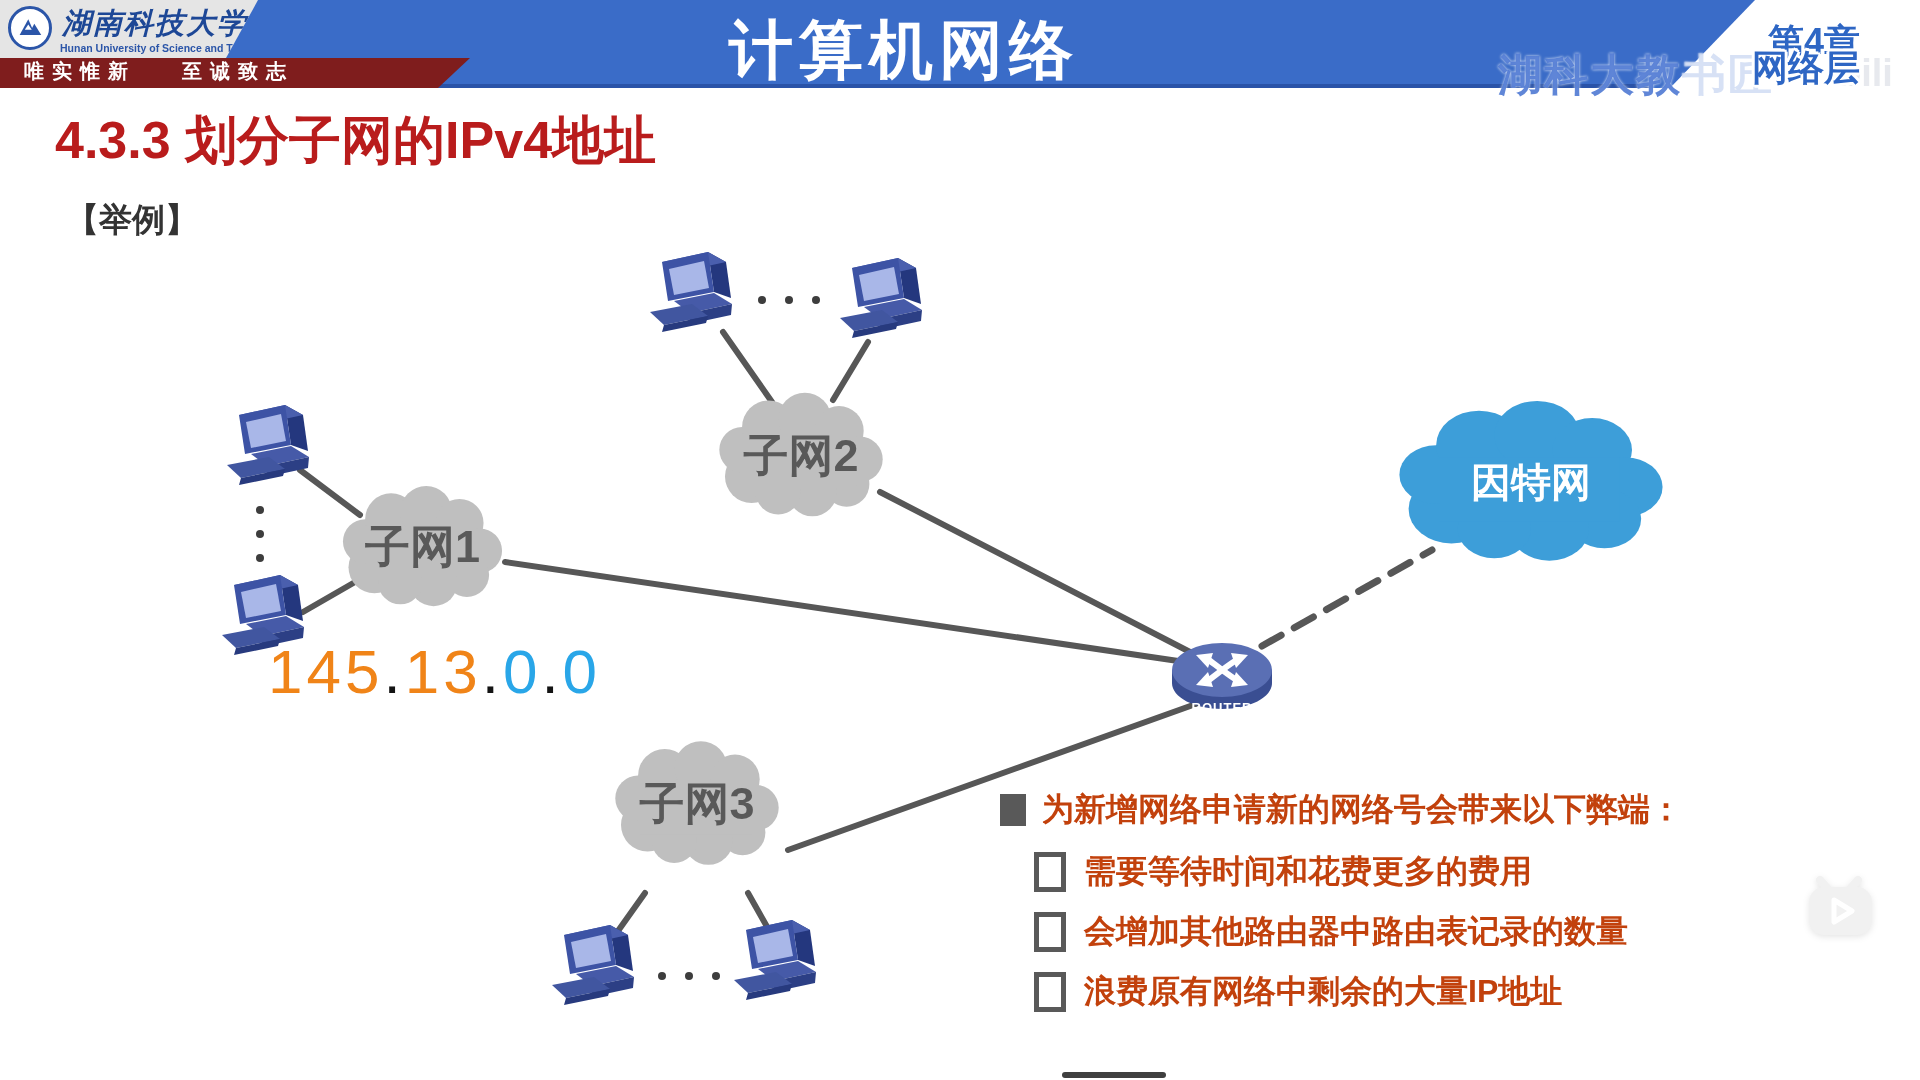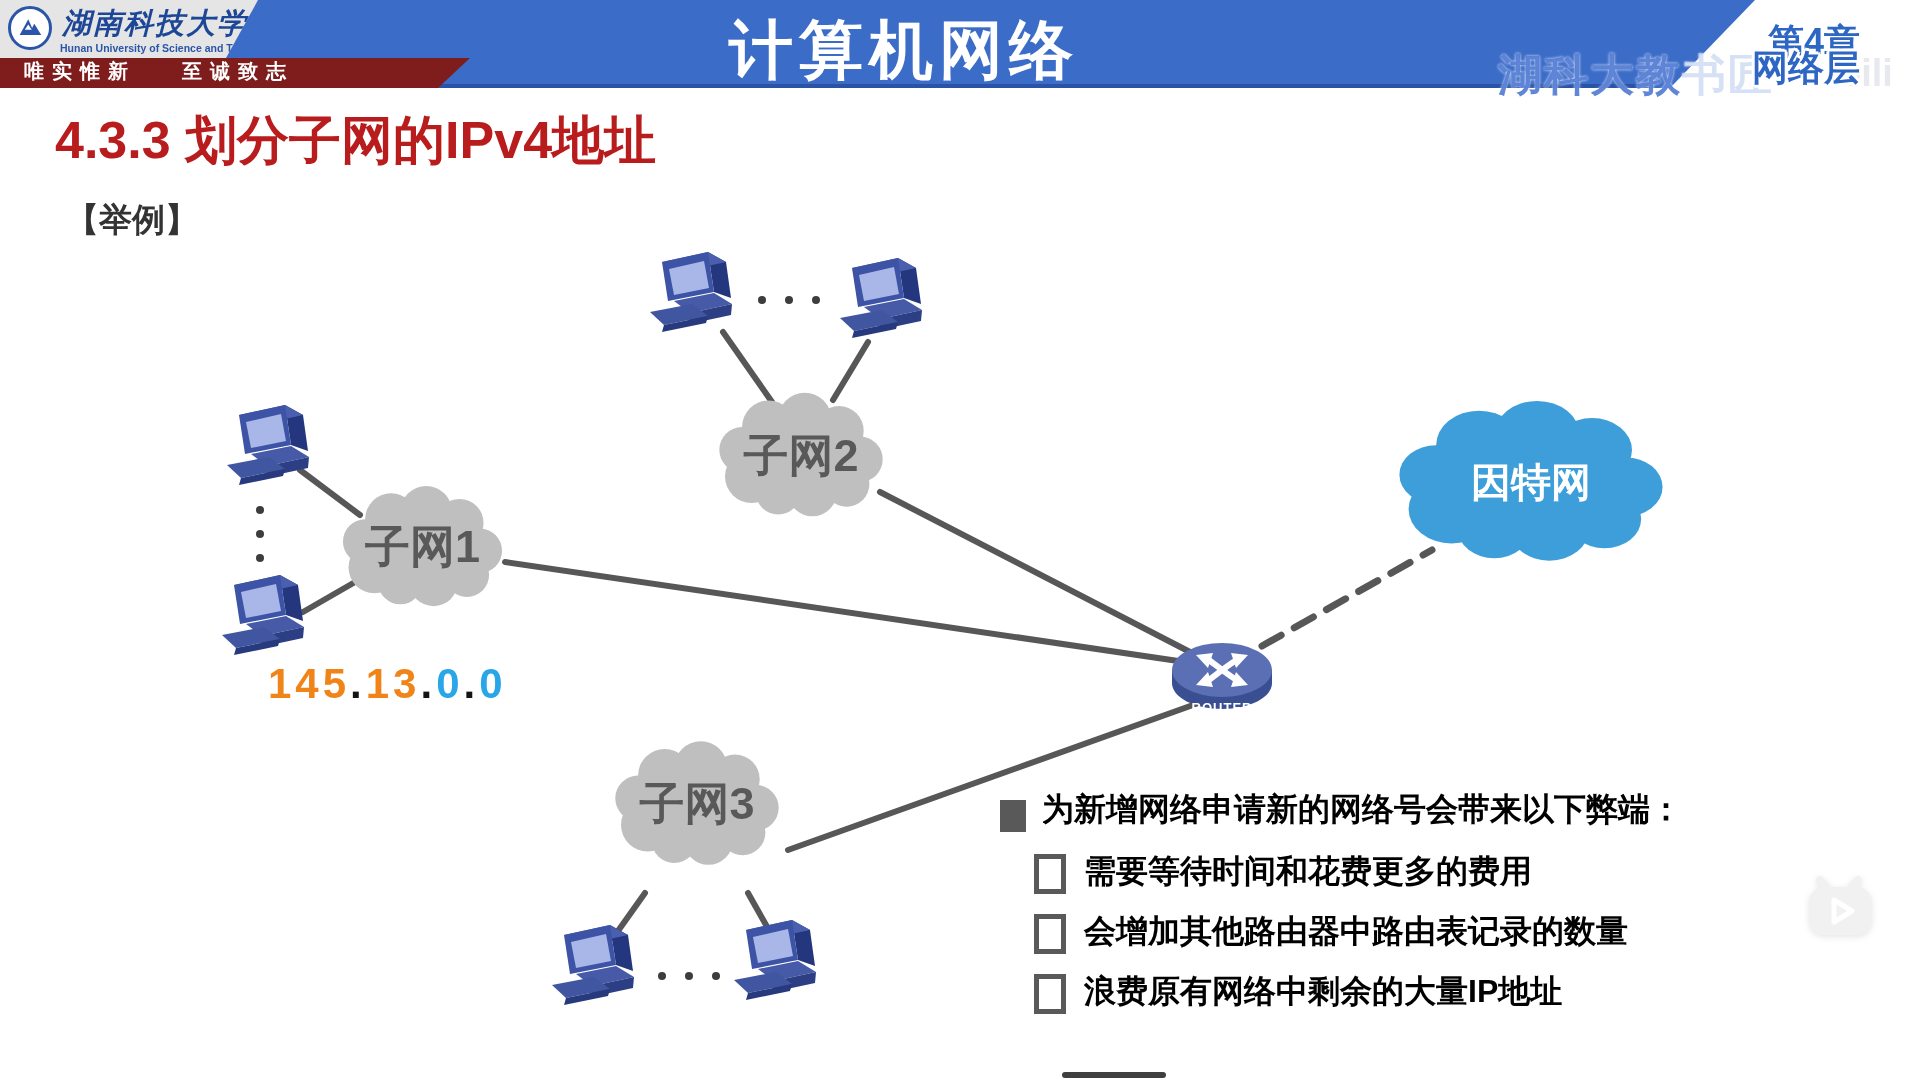--- a/index.html
+++ b/index.html
@@ -45,27 +45,27 @@
   .links{position:absolute;left:0;top:0;width:1920px;height:1080px;pointer-events:none;}
   .cloud{position:absolute;display:flex;align-items:center;justify-content:center;}
   .cloud svg{position:absolute;left:0;top:0;width:100%;height:100%;}
   .cloud-label{position:relative;font-size:45px;font-weight:bold;color:#595959;z-index:2;}
   .internet .cloud-label{color:#fff;font-size:40px;}
   .pc{position:absolute;width:100px;height:92px;}
   .dots-h{position:absolute;display:flex;gap:19px;}
   .dots-v{position:absolute;display:flex;flex-direction:column;gap:16px;}
   .dot{width:8px;height:8px;border-radius:50%;background:#3d3d3d;}
   .router-wrap{position:absolute;left:1167px;top:628px;width:110px;height:92px;}
-  .ip-addr{position:absolute;left:268px;top:660px;font-size:42px;font-weight:bold;letter-spacing:4px;white-space:nowrap;}
+  .ip-addr{position:absolute;left:268px;top:636px;font-size:62px;font-weight:normal;letter-spacing:4px;white-space:nowrap;}
   .ip-orange{color:#f08418;}
   .ip-dark{color:#141414;}
   .ip-cyan{color:#29a6e8;}
 
   
-  .note-row{position:absolute;display:flex;align-items:flex-end;color:#000000;font-weight:bold;
+  .note-row{position:absolute;display:flex;align-items:center;color:#c2410c;font-weight:bold;
       font-size:32px;white-space:nowrap;}
   .sq-filled{display:inline-block;width:26px;height:32px;background:#595959;margin-right:16px;flex:0 0 auto;}
   .sq-hollow{display:inline-block;width:22px;height:30px;background:#fff;border:5px solid #595959;
       margin-right:18px;flex:0 0 auto;}
 
   
   .tv-icon{position:absolute;left:1806px;top:876px;width:70px;height:66px;
       filter:drop-shadow(0 2px 3px rgba(0,0,0,0.10));}
   .artifact-bar{position:absolute;left:1062px;top:1072px;width:104px;height:6px;background:#3f3f3f;border-radius:3px;}
 </style>

